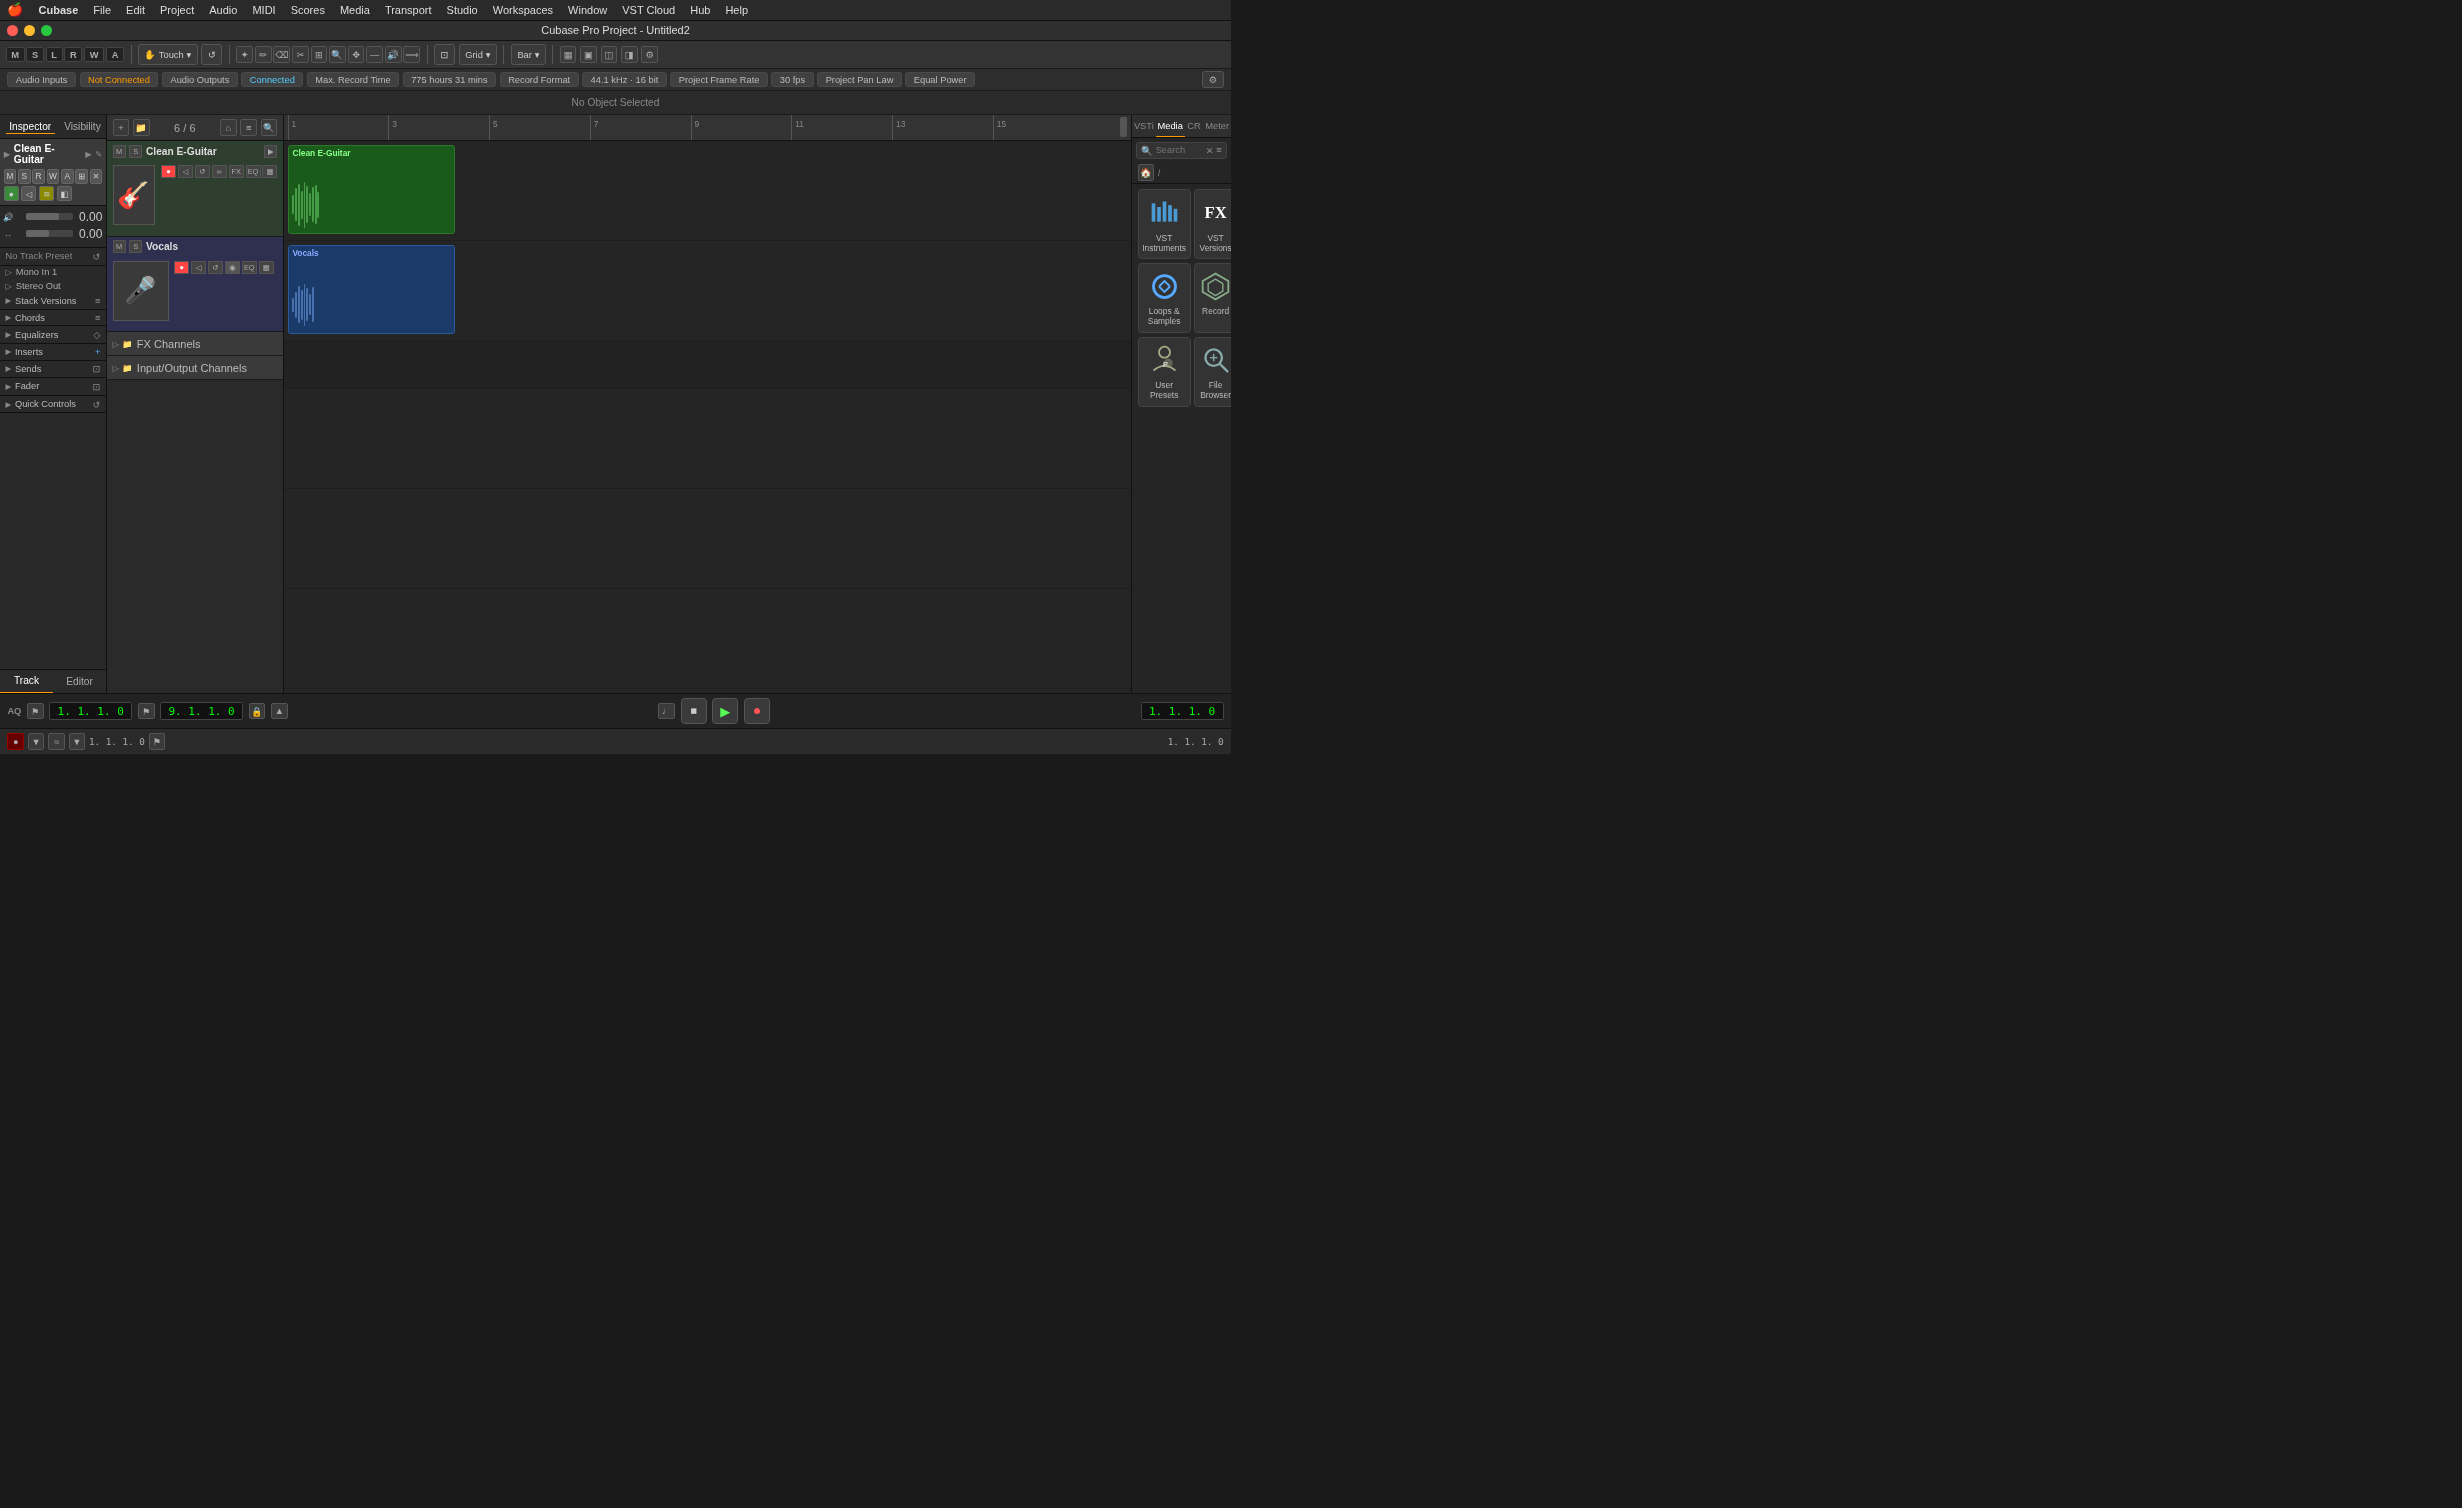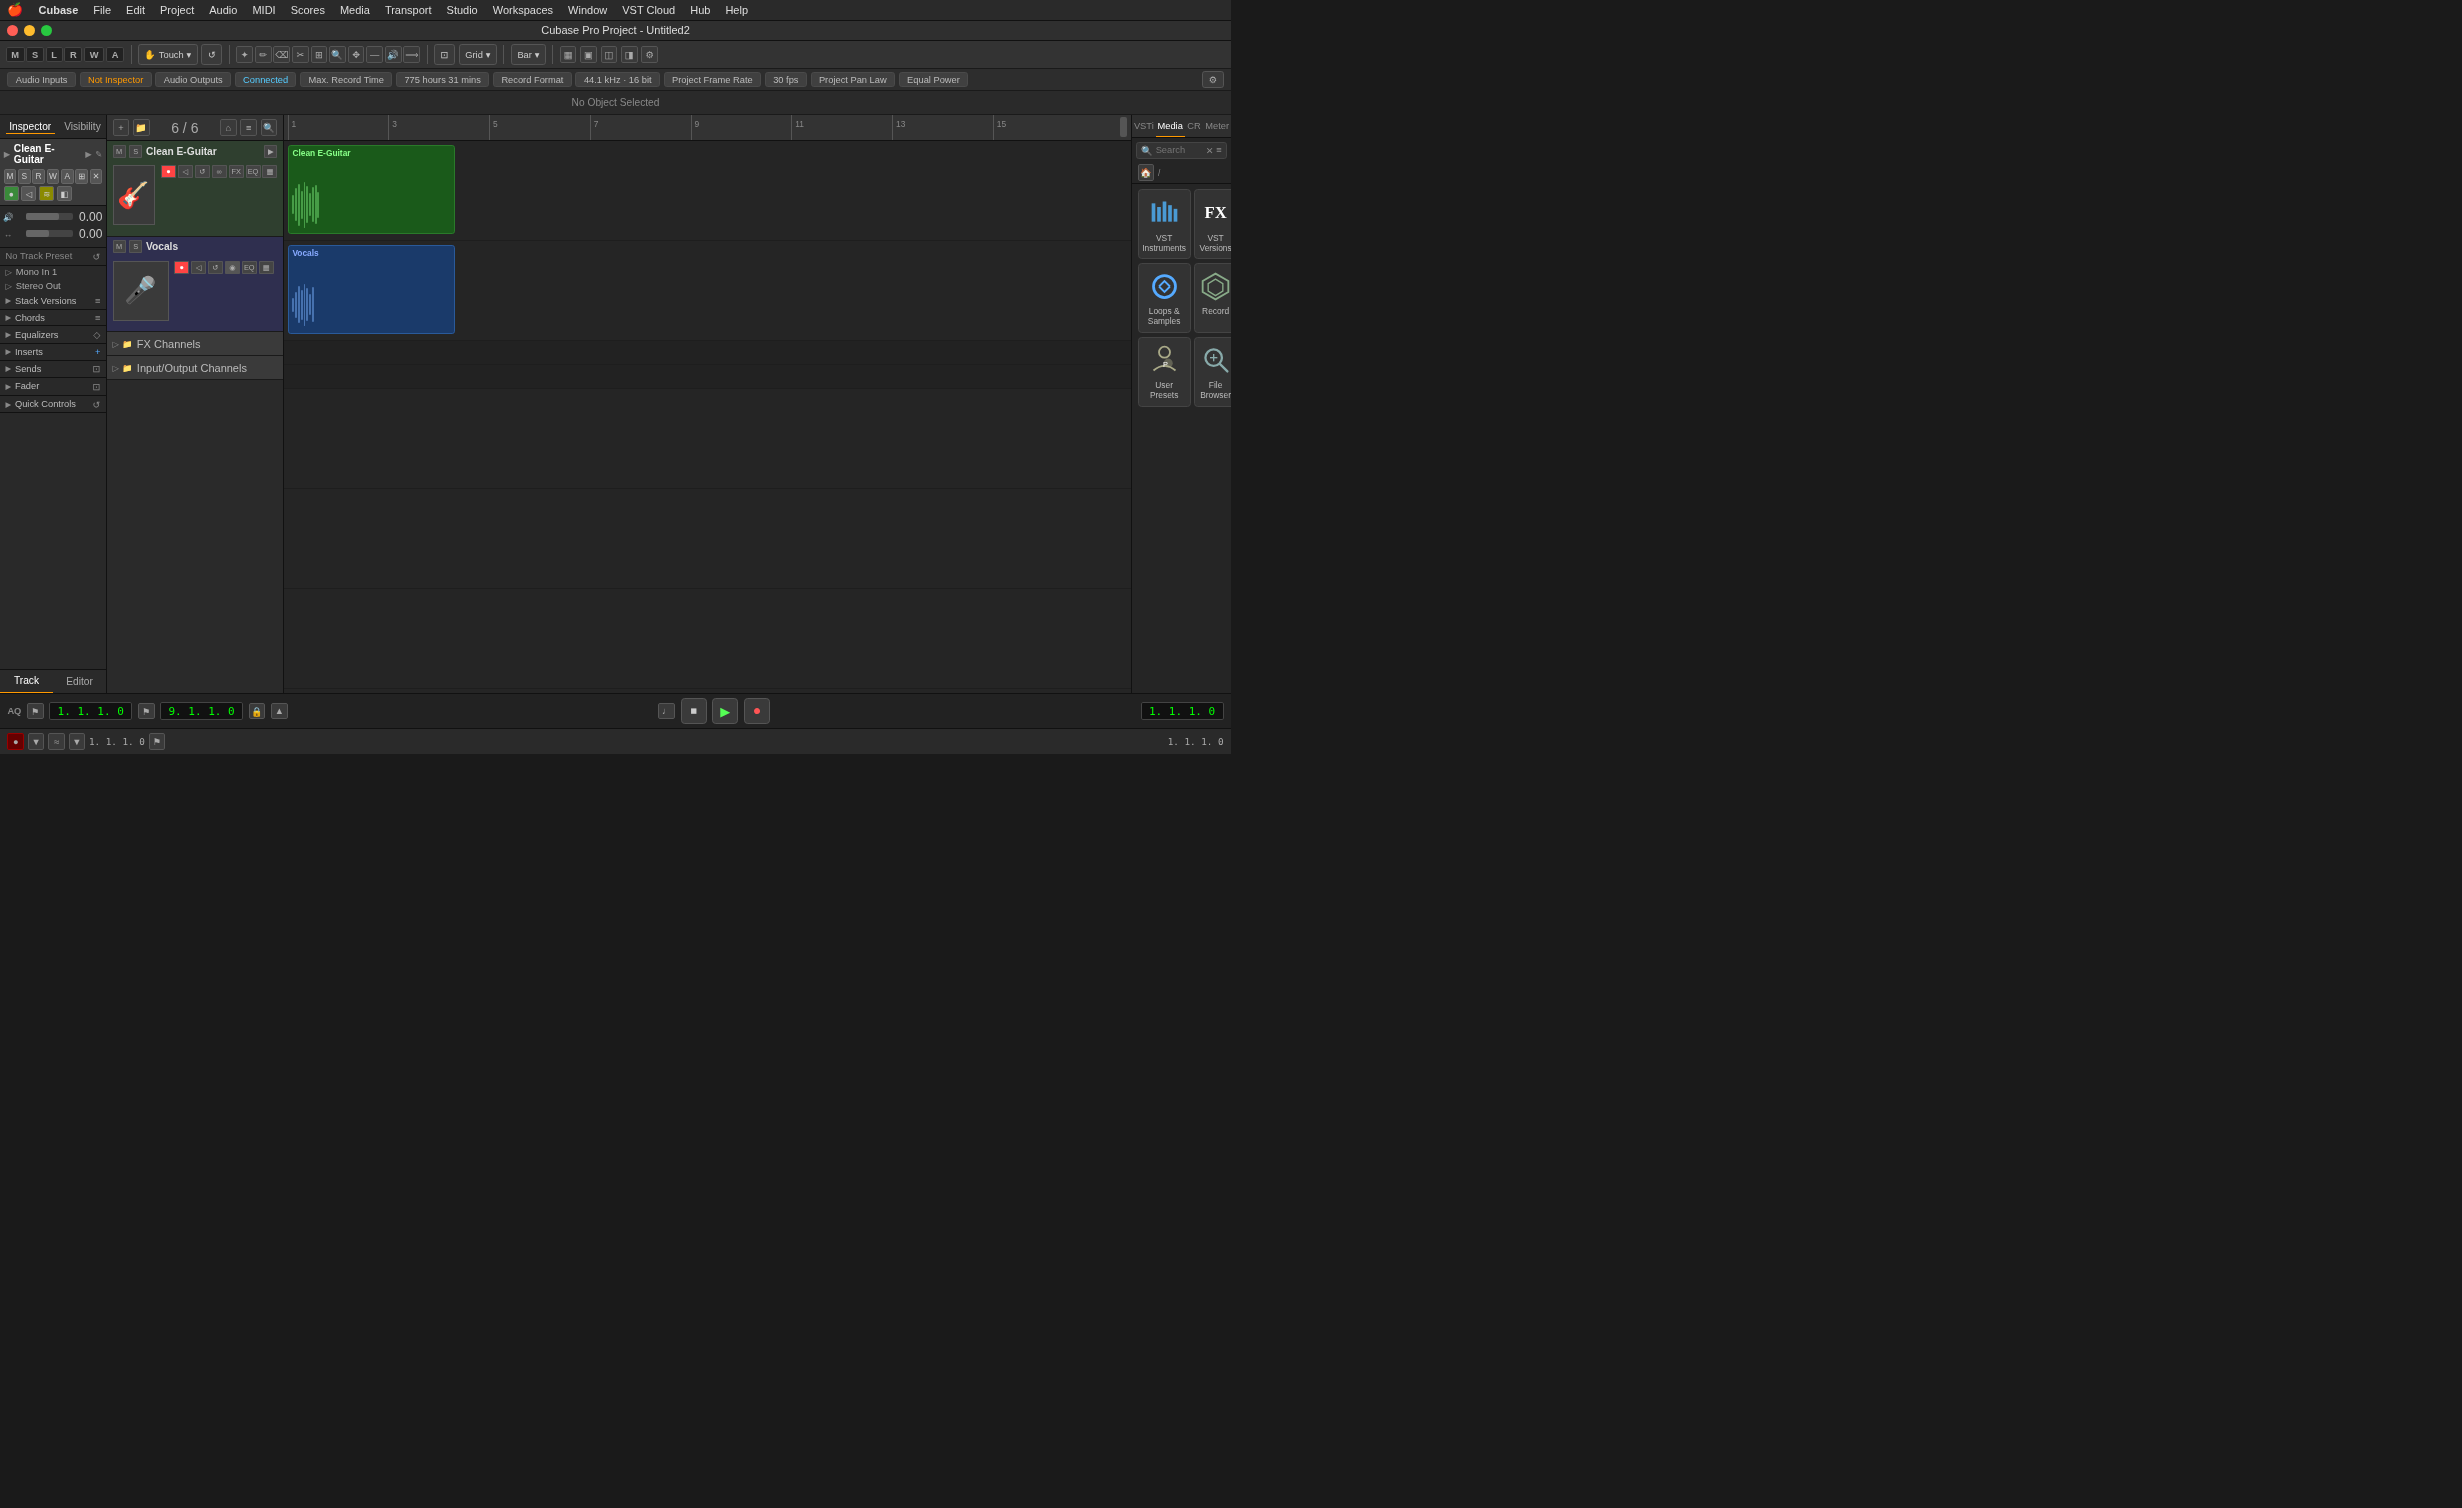--- a/index.html
+++ b/index.html
@@ -271,21 +271,21 @@
       gap: 3.7px;
       border-bottom: 0.9px solid #111;
     }
     .tl-btn {
       width: 16.7px; height: 16.7px;
       background: #3a3a3a; border: 0.9px solid #555;
       border-radius: 1.9px; display: flex; align-items: center;
       justify-content: center; cursor: pointer; font-size: 9.3px; color: #aaa;
     }
     .track-counter {
-      font-size: 14px; color: #aaa; margin: 3px auto;
+      font-size: 11px; color: #aaa; margin: 3px auto;
     }
 
     .track-item {
       border-bottom: 0.9px solid #1a1a1a;
       display: flex;
       flex-direction: column;
     }
     .track-item-header {
       display: flex;
       align-items: center;
@@ -651,21 +651,21 @@
   <div class="toolbar-divider"></div>
   <div class="toolbar-icon">▦</div>
   <div class="toolbar-icon">▣</div>
   <div class="toolbar-icon">◫</div>
   <div class="toolbar-icon">◨</div>
   <div class="toolbar-icon">⚙</div>
 </div>
 
 <div class="info-bar">
   <span class="info-item">Audio Inputs</span>
-  <span class="info-item warn">Not Inspector</span>
+  <span class="info-item warn">Not Connected</span>
   <span class="info-item">Audio Outputs</span>
   <span class="info-item ok">Connected</span>
   <span class="info-item">Max. Record Time</span>
   <span class="info-item">775 hours 31 mins</span>
   <span class="info-item">Record Format</span>
   <span class="info-item">44.1 kHz · 16 bit</span>
   <span class="info-item">Project Frame Rate</span>
   <span class="info-item">30 fps</span>
   <span class="info-item">Project Pan Law</span>
   <span class="info-item">Equal Power</span>

